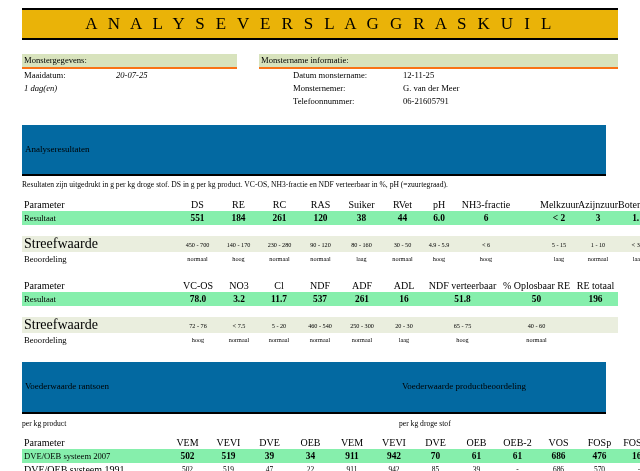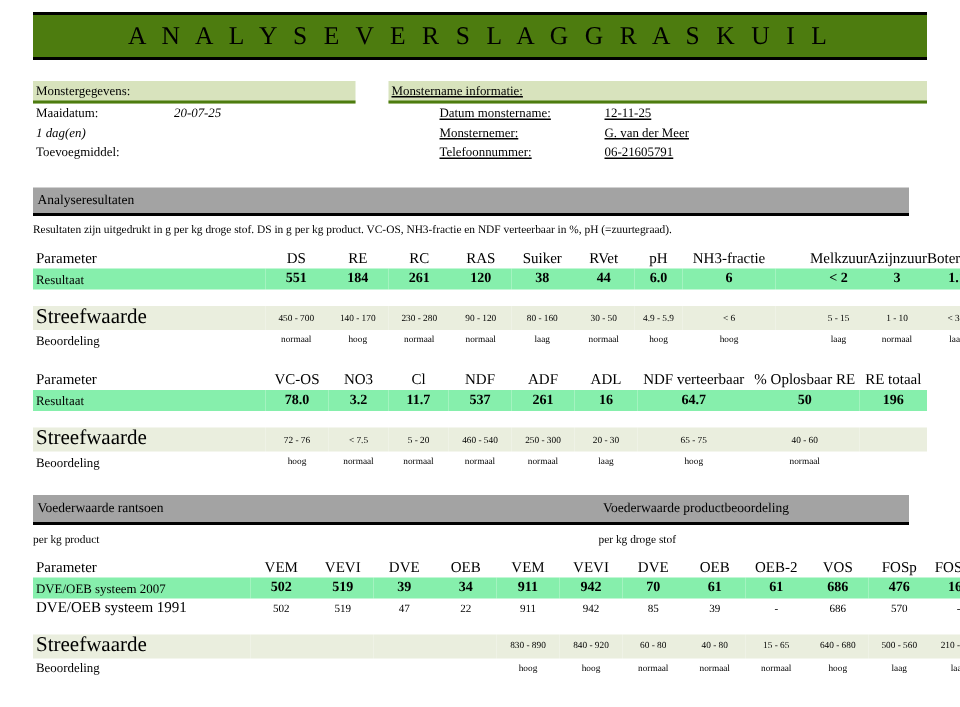--- a/index.html
+++ b/index.html
@@ -8,67 +8,67 @@
     background:#ffffff;
     font-family:"Liberation Serif", serif;
     color:#000;
     overflow:hidden;
   }
   .page{position:relative;width:640px;height:471px;padding:0;box-sizing:border-box;}
 
   
   .title-band{
     margin:8px 22px 0 22px;
-    background:#4d7c0f;
+    background:#eab308;
     border-top:2px solid #000;
     border-bottom:2px solid #000;
     height:28px;
     display:flex;align-items:center;justify-content:center;
   }
   .title-band .title-text{
     font-size:17px;
     letter-spacing:3.4px;
     font-weight:400;
     white-space:nowrap;
   }
 
   
   .info-wrap{
     margin:14px 22px 0 22px;
     display:flex;
   }
   .info-col{box-sizing:border-box;}
   .info-col.left{width:215px;}
   .info-col.spacer{width:22px;}
-  .info-col.right{width:auto;flex:1;text-decoration:underline;}
+  .info-col.right{width:auto;flex:1;}
   .info-head{
     background:#d8e3bd;
-    border-bottom:2px solid #4d7c0f;
+    border-bottom:2px solid #f97316;
     font-size:8.6px;
     padding:1px 2px 1px 2px;
     line-height:1.25;
   }
   .info-row{
     display:flex;
     font-size:8.6px;
     line-height:1.55;
     padding-left:2px;
   }
   .info-row .lbl{width:92px;flex:none;}
   .info-col.right .info-row .lbl{width:110px;margin-left:32px;}
   .info-row .val{}
   .info-row .val.ital{font-style:italic;}
 
   
   .sec-band{
     margin:16px 34px 0 22px;
-    background:#a3a3a3;
+    background:#0369a1;
     border-bottom:2px solid #000;
     font-size:9px;
-    padding:3px 3px;
+    padding:19px 3px;
     line-height:1.3;
   }
   .sec-band.half{display:flex;}
   .sec-band.half > span{display:block;}
   .sec-band.half .a{width:377px;flex:none;}
 
   .sec-note{
     margin:4px 22px 0 22px;
     font-size:7.6px;
     line-height:1.3;
@@ -136,24 +136,20 @@
   <div class="info-wrap">
 
     <div class="info-col left">
       <div class="info-head">Monstergegevens:</div>
       <div class="info-row">
         <span class="lbl">Maaidatum:</span>
         <span class="val ital">20-07-25</span>
       </div>
       <div class="info-row">
         <span class="val ital">1 dag(en)</span>
-      </div>
-      <div class="info-row">
-        <span class="lbl">Toevoegmiddel:</span>
-        <span class="val ital"></span>
       </div>
     </div>
 
     <div class="info-col spacer"></div>
 
     <div class="info-col right">
       <div class="info-head">Monstername informatie:</div>
       <div class="info-row">
         <span class="lbl">Datum monstername:</span>
         <span class="val">12-11-25</span>
@@ -287,21 +283,21 @@
       <td>RE totaal</td>
     </tr>
     <tr class="res">
       <td class="namecell">Resultaat</td>
       <td>78.0</td>
       <td>3.2</td>
       <td>11.7</td>
       <td>537</td>
       <td>261</td>
       <td>16</td>
-      <td>64.7</td>
+      <td>51.8</td>
       <td>50</td>
       <td>196</td>
     </tr>
     <tr class="gap">
           <td colspan="10"></td>
         </tr>
     <tr class="sw">
       <td class="namecell">Streefwaarde</td>
       <td>72 - 76</td>
       <td>&lt; 7.5</td>

